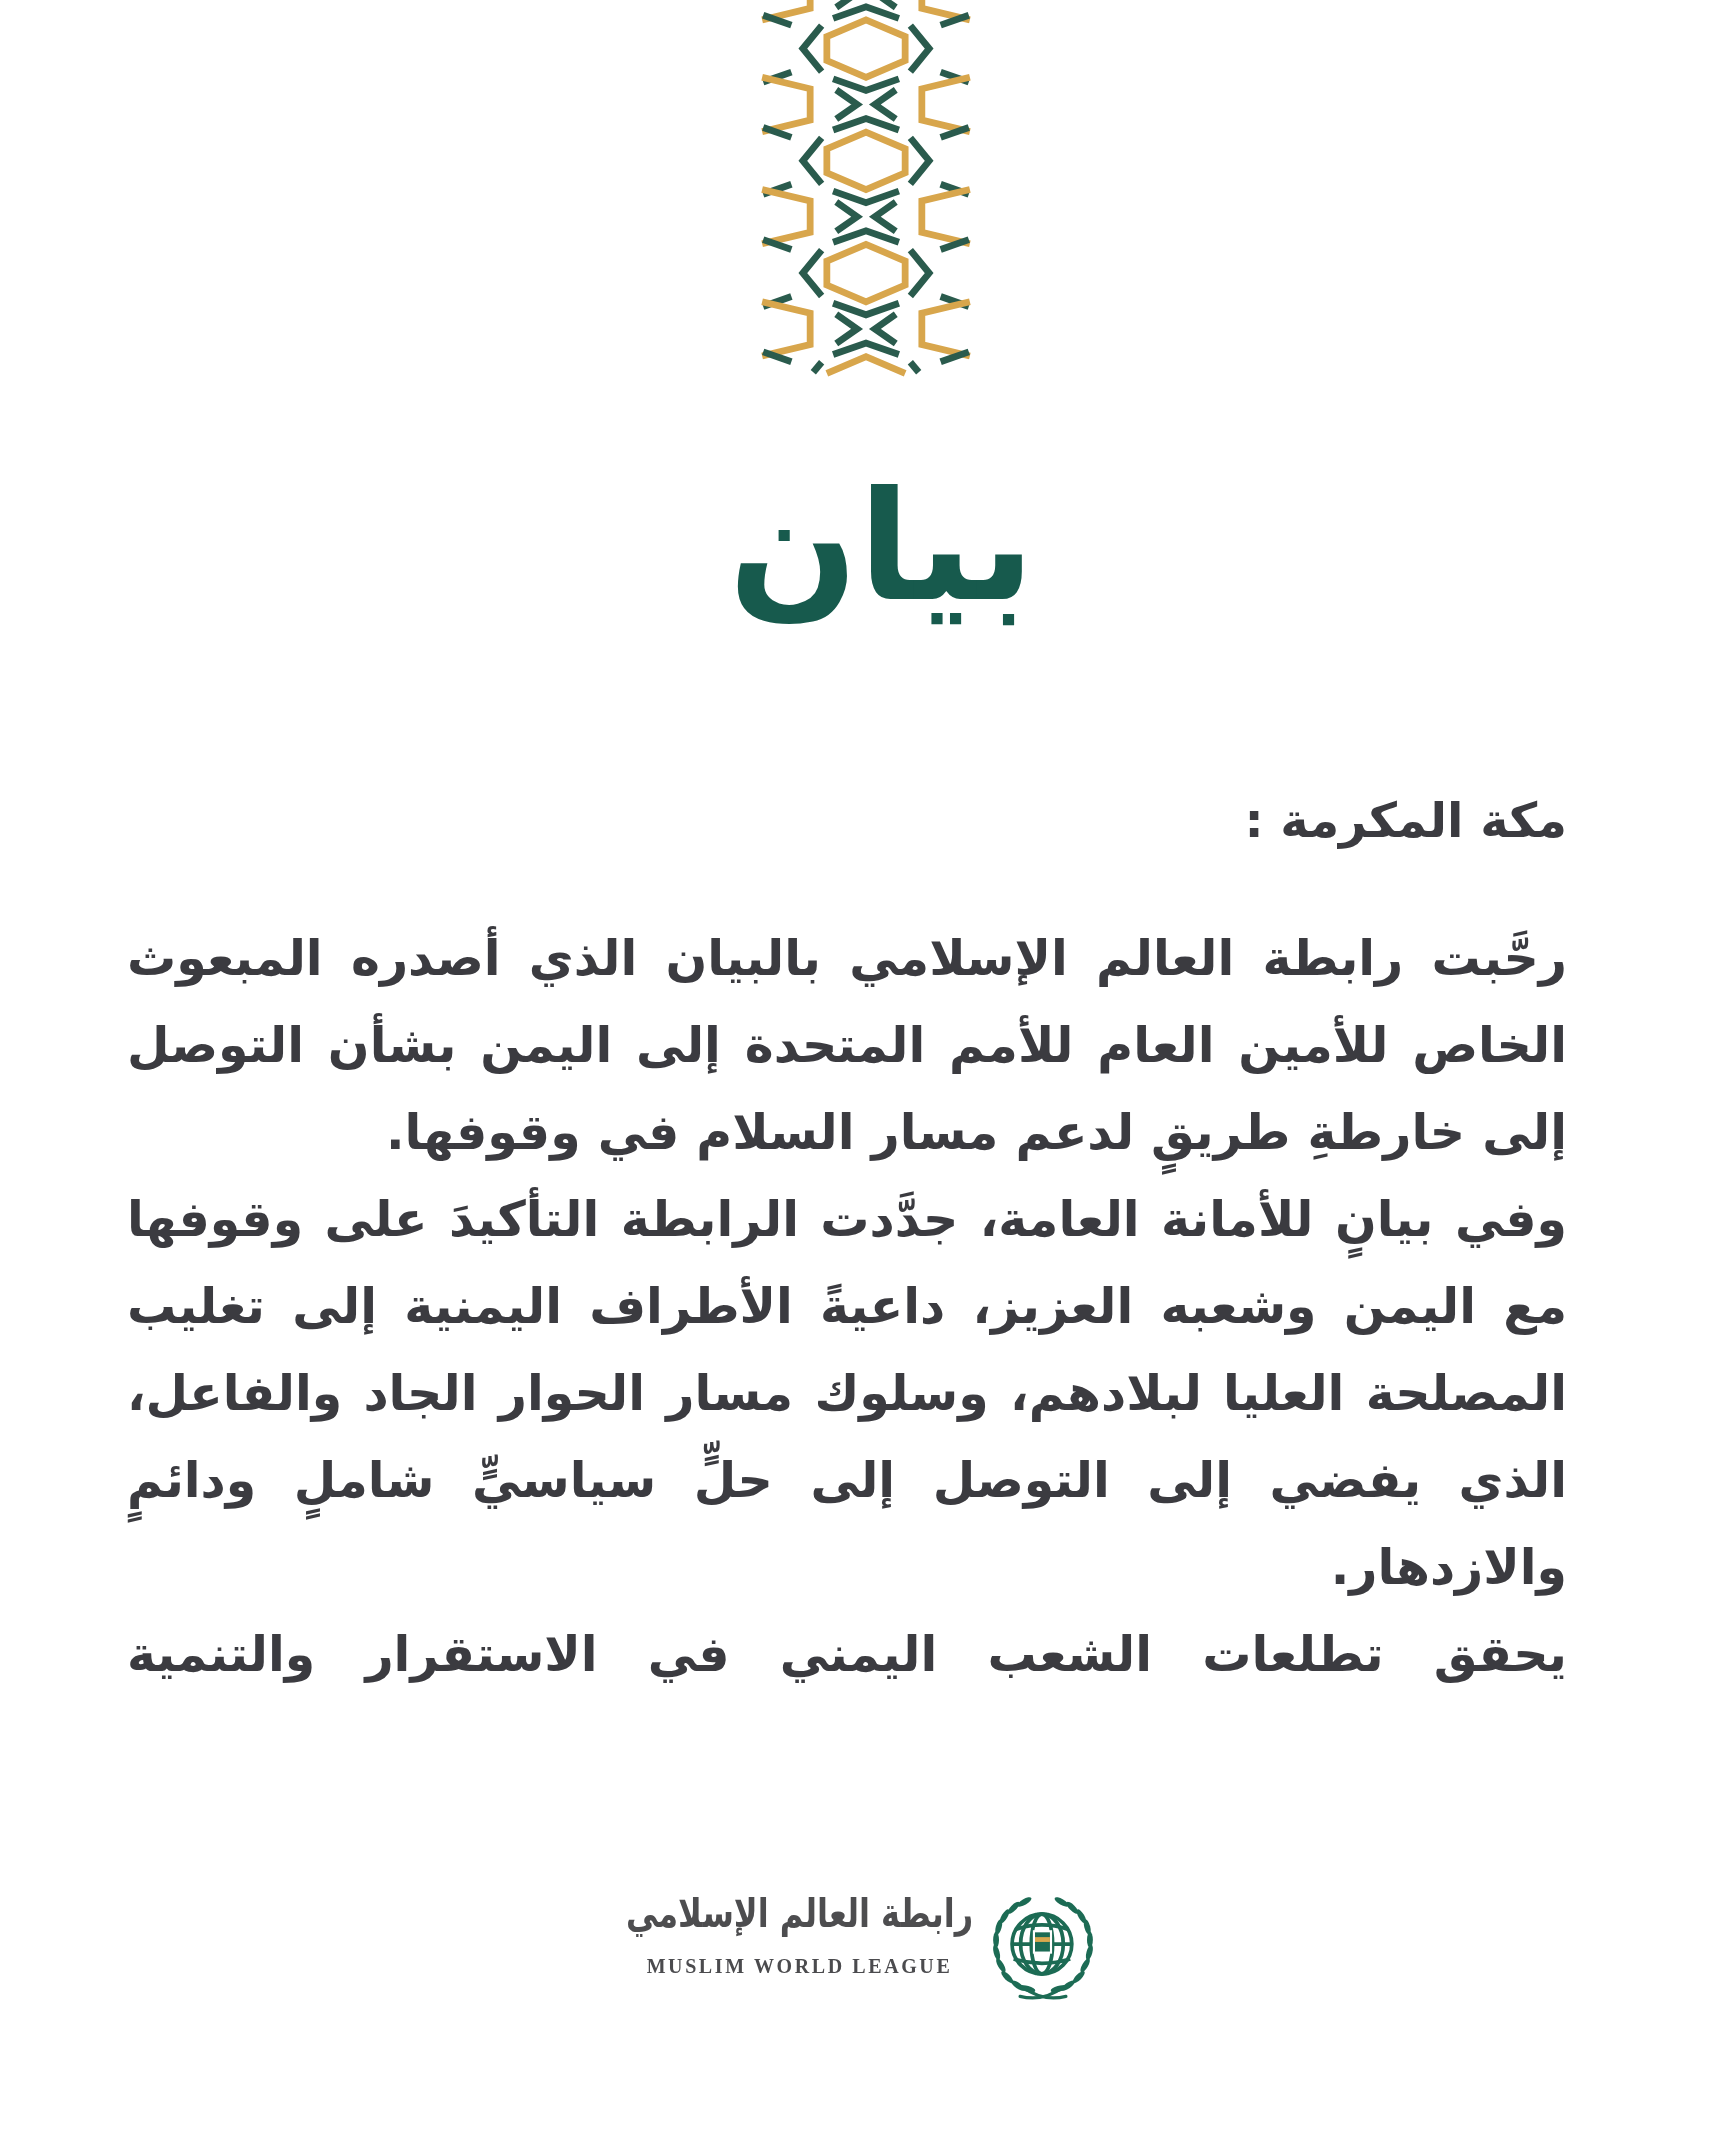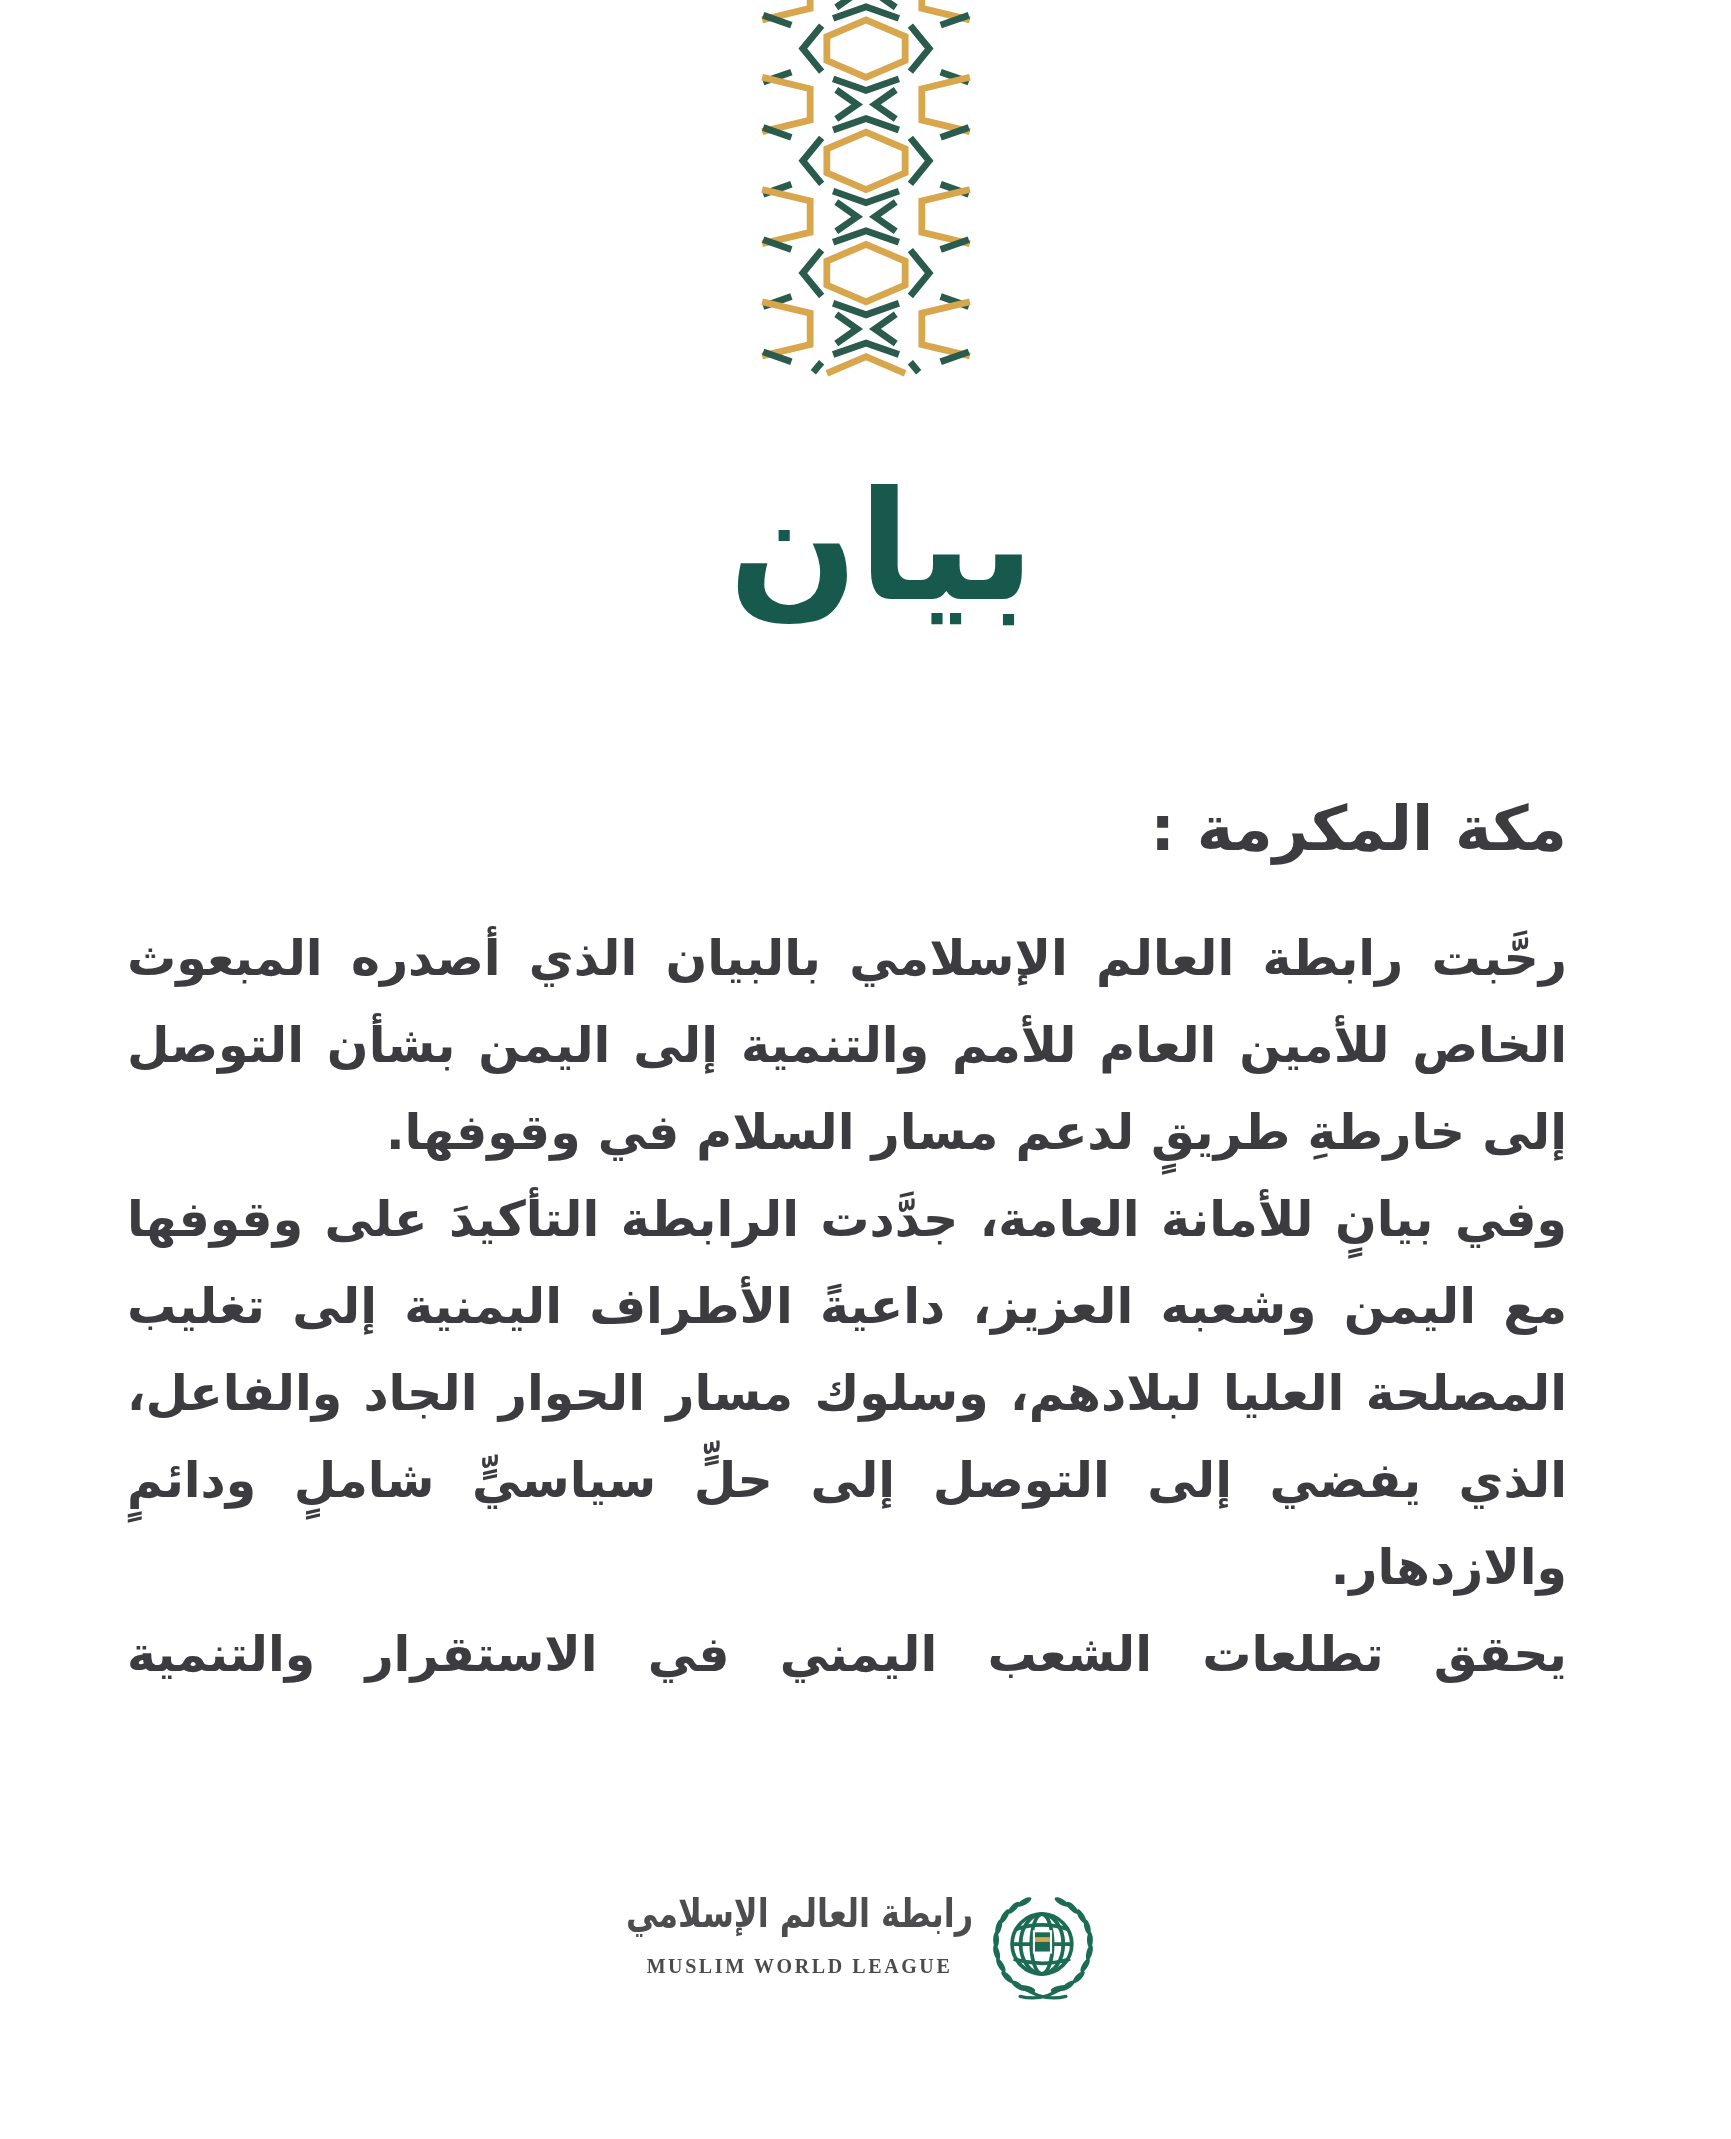--- a/index.html
+++ b/index.html
@@ -21,21 +21,21 @@
   .pattern .gold{stroke:var(--pattern-gold);}
   .pattern .green{stroke:var(--pattern-green);}
 
   
   .title{position:absolute;top:444px;left:0;width:100%;text-align:center;
          direction:rtl;font-size:152px;line-height:1.35;font-weight:bold;
          color:var(--title-green);padding-left:16px;}
 
   
   .dateline{position:absolute;top:792px;right:164px;direction:rtl;
-            font-size:62px;font-weight:bold;color:var(--text-dark);}
+            font-size:48px;font-weight:bold;color:var(--text-dark);}
 
   
   .body-text{position:absolute;top:915px;right:164px;width:1440px;direction:rtl;
              color:var(--text-dark);font-weight:bold;font-size:49px;}
   .body-text .line{line-height:87px;white-space:nowrap;overflow:visible;
                    text-align:justify;text-align-last:justify;}
   .body-text .line.end{text-align-last:right;}
 
   
   .logo{position:absolute;top:1895px;left:624px;width:475px;
@@ -101,21 +101,21 @@
       <path class="green" d="M290,-44 L306,-25"></path>
     </g>
   </svg>
 
   <div class="title">بيان</div>
 
   <div class="dateline">مكة المكرمة :</div>
 
   <div class="body-text">
     <div class="line">رحَّبت رابطة العالم الإسلامي بالبيان الذي أصدره المبعوث</div>
-    <div class="line">الخاص للأمين العام للأمم والتنمية إلى اليمن بشأن التوصل</div>
+    <div class="line">الخاص للأمين العام للأمم المتحدة إلى اليمن بشأن التوصل</div>
     <div class="line end">إلى خارطةِ طريقٍ لدعم مسار السلام في وقوفها.</div>
     <div class="line">وفي بيانٍ للأمانة العامة، جدَّدت الرابطة التأكيدَ على وقوفها</div>
     <div class="line">مع اليمن وشعبه العزيز، داعيةً الأطراف اليمنية إلى تغليب</div>
     <div class="line">المصلحة العليا لبلادهم، وسلوك مسار الحوار الجاد والفاعل،</div>
     <div class="line">الذي يفضي إلى التوصل إلى حلٍّ سياسيٍّ شاملٍ ودائمٍ</div>
     <div class="line end">والازدهار.</div>
     <div class="line">يحقق تطلعات الشعب اليمني في الاستقرار والتنمية</div>
   </div>
 
   <div class="logo">

